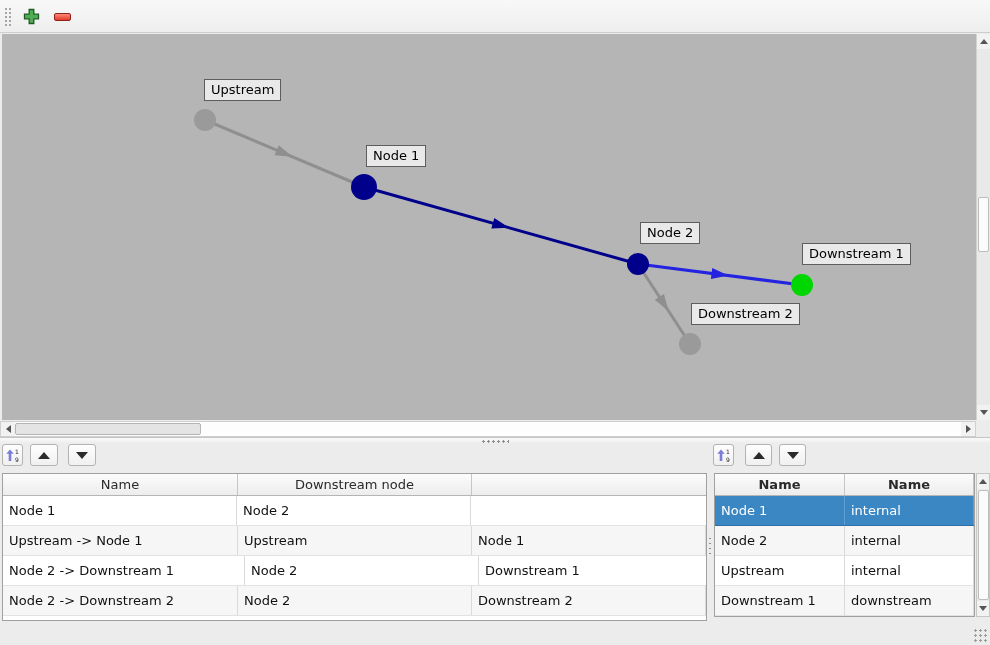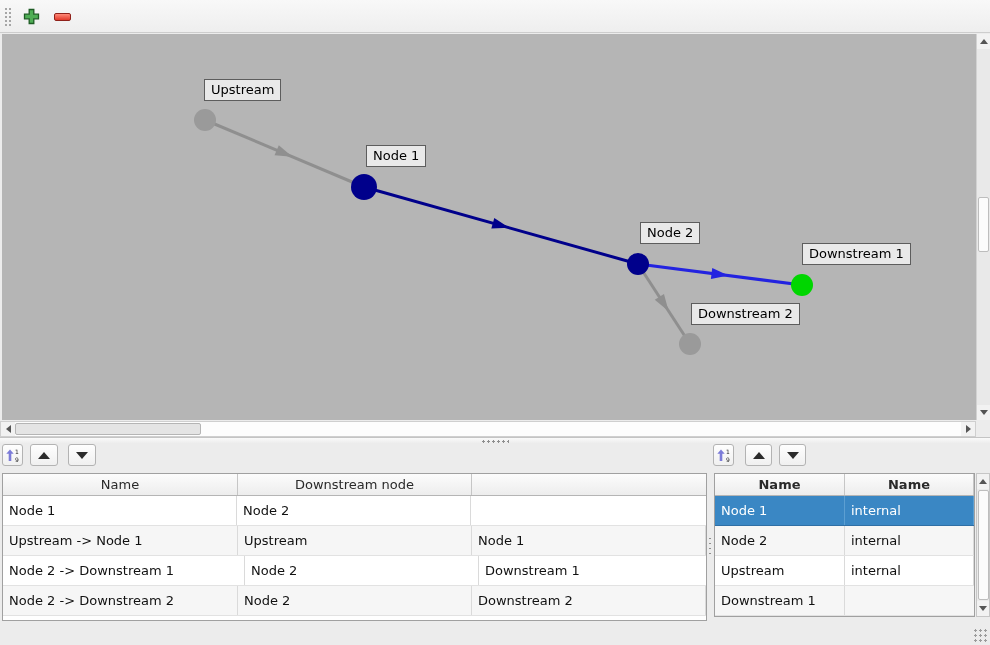--- a/index.html
+++ b/index.html
@@ -211,20 +211,21 @@
         <div class="t-row">
           <div class="t-cell" style="width: 130px;">Node 2</div>
           <div class="t-cell" style="width: 129px;">internal</div>
         </div>
         <div class="t-row">
           <div class="t-cell" style="width: 130px;">Upstream</div>
           <div class="t-cell" style="width: 129px;">internal</div>
         </div>
         <div class="t-row">
           <div class="t-cell" style="width: 130px;">Downstream 1</div>
+          <div class="t-cell" style="width: 129px;">downstream</div>
         </div>
       </div>
   </div>
 
   <div class="tbl-vscroll">
     <div class="sb-btn" style="top:0">
         <div class="tri tri-up-s"></div>
       </div>
     <div class="v-thumb" style="top:16px;height:110px;left:1px"></div>
     <div class="sb-btn" style="bottom:0">

